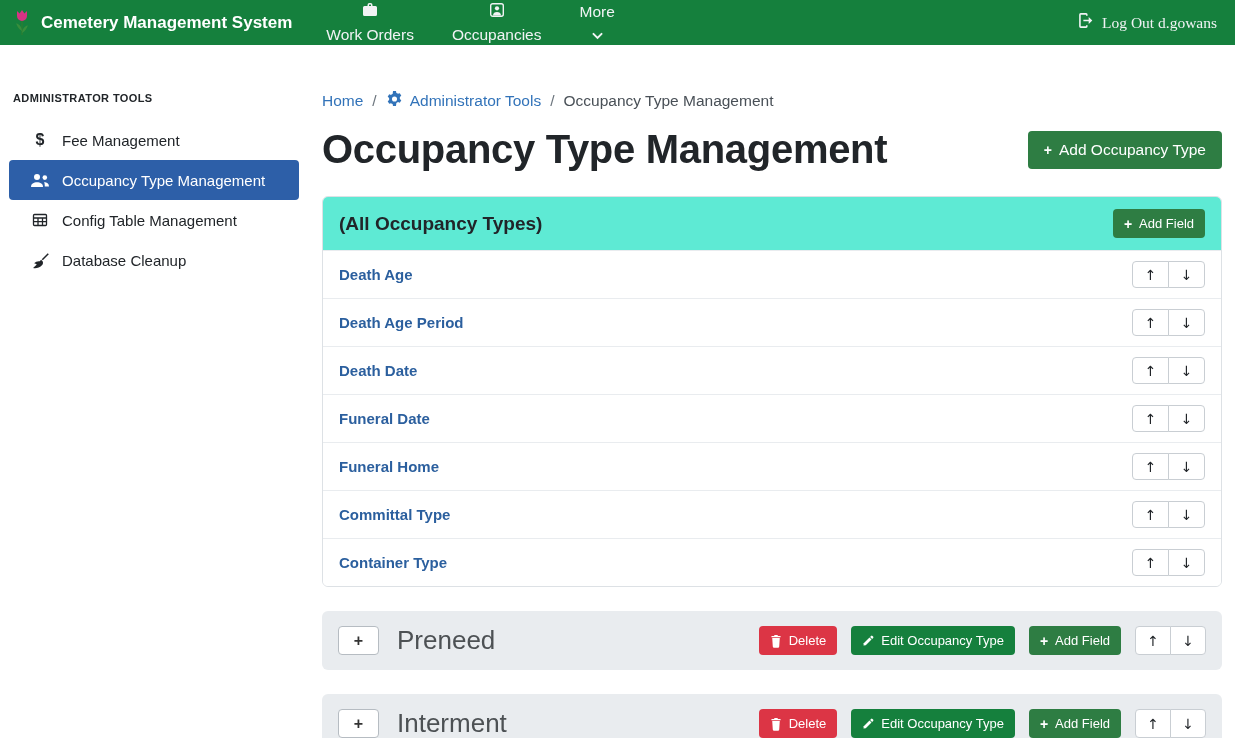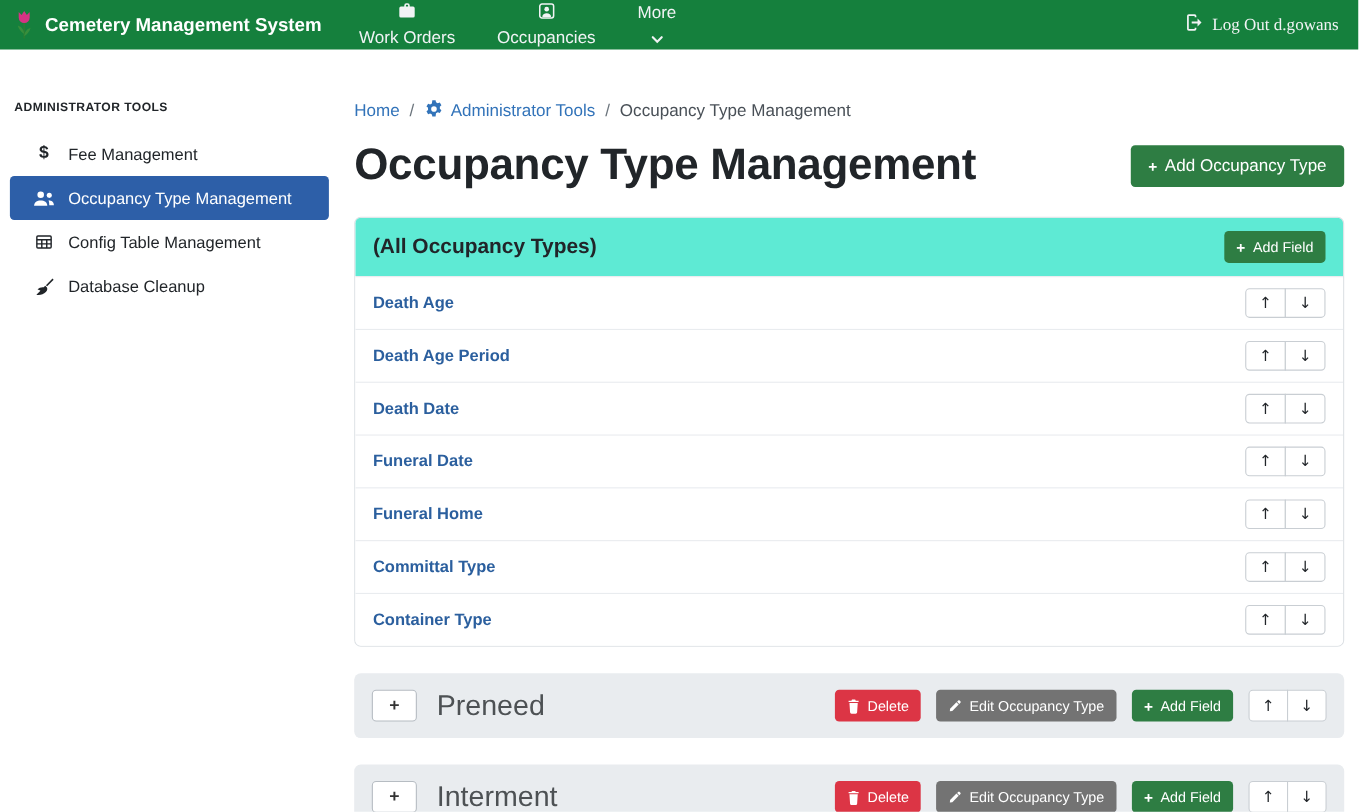--- a/index.html
+++ b/index.html
@@ -39,21 +39,21 @@
   .bc-sep { color:#6c757d; }
   .bc-current { color:#495057; }
 
   .title-row { display:flex; align-items:center; justify-content:space-between; margin-top:16px; }
   .page-title { font-size:40px; font-weight:600; color:#212529; letter-spacing:-.3px; }
 
   .btn { display:inline-flex; align-items:center; gap:7px; border:none; border-radius:4px;
     color:#fff; cursor:pointer; font-family:inherit; }
   .btn-green { background:#2e7d43; }
   .btn-red { background:#dc3545; }
-  .btn-teal { background:#737373; }
+  .btn-teal { background:#15803d; }
   .btn-lg { padding:10px 16px; font-size:15.5px; }
   .btn-sm { padding:7px 11px; font-size:13px; }
 
   
   .card { margin-top:24px; border:1px solid #dde1e5; border-radius:6px; overflow:hidden; }
   .card-header { background:#5eead4; padding:12px 16px; display:flex; align-items:center;
     justify-content:space-between; }
   .card-title { font-size:19px; font-weight:bold; color:#212529; }
   .field-row { background:#fff; border-top:1px solid #e9ecef; padding:10px 16px;
     display:flex; align-items:center; justify-content:space-between; }

